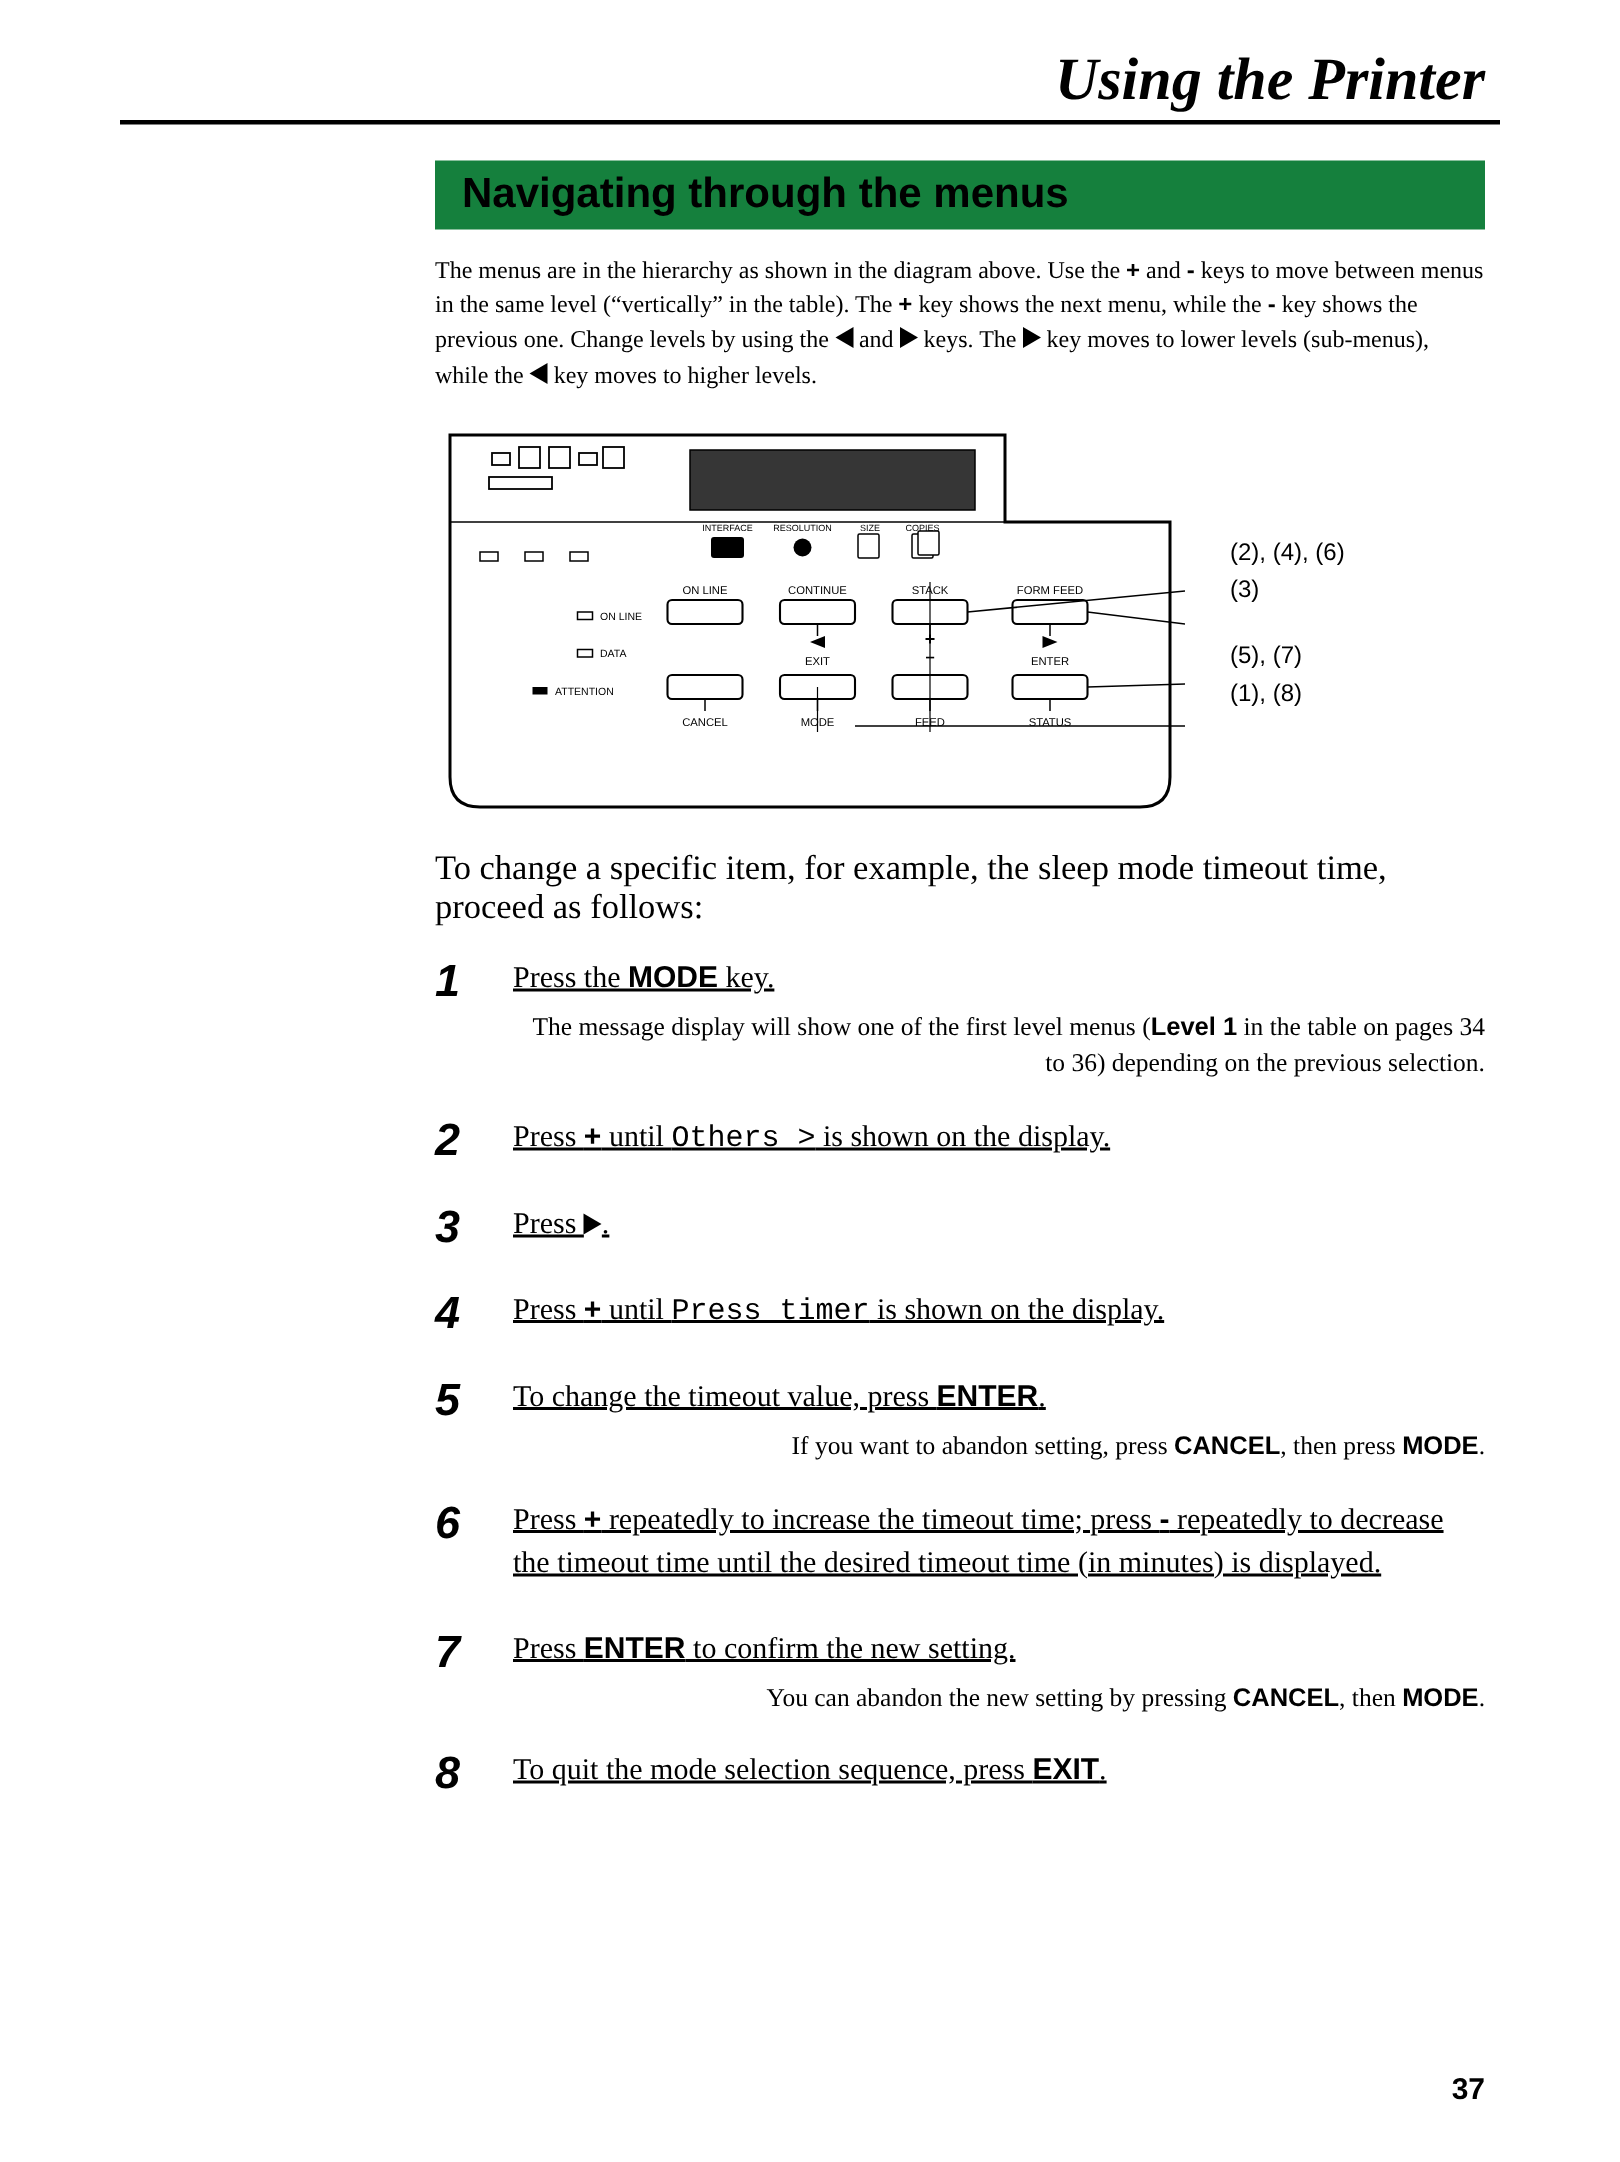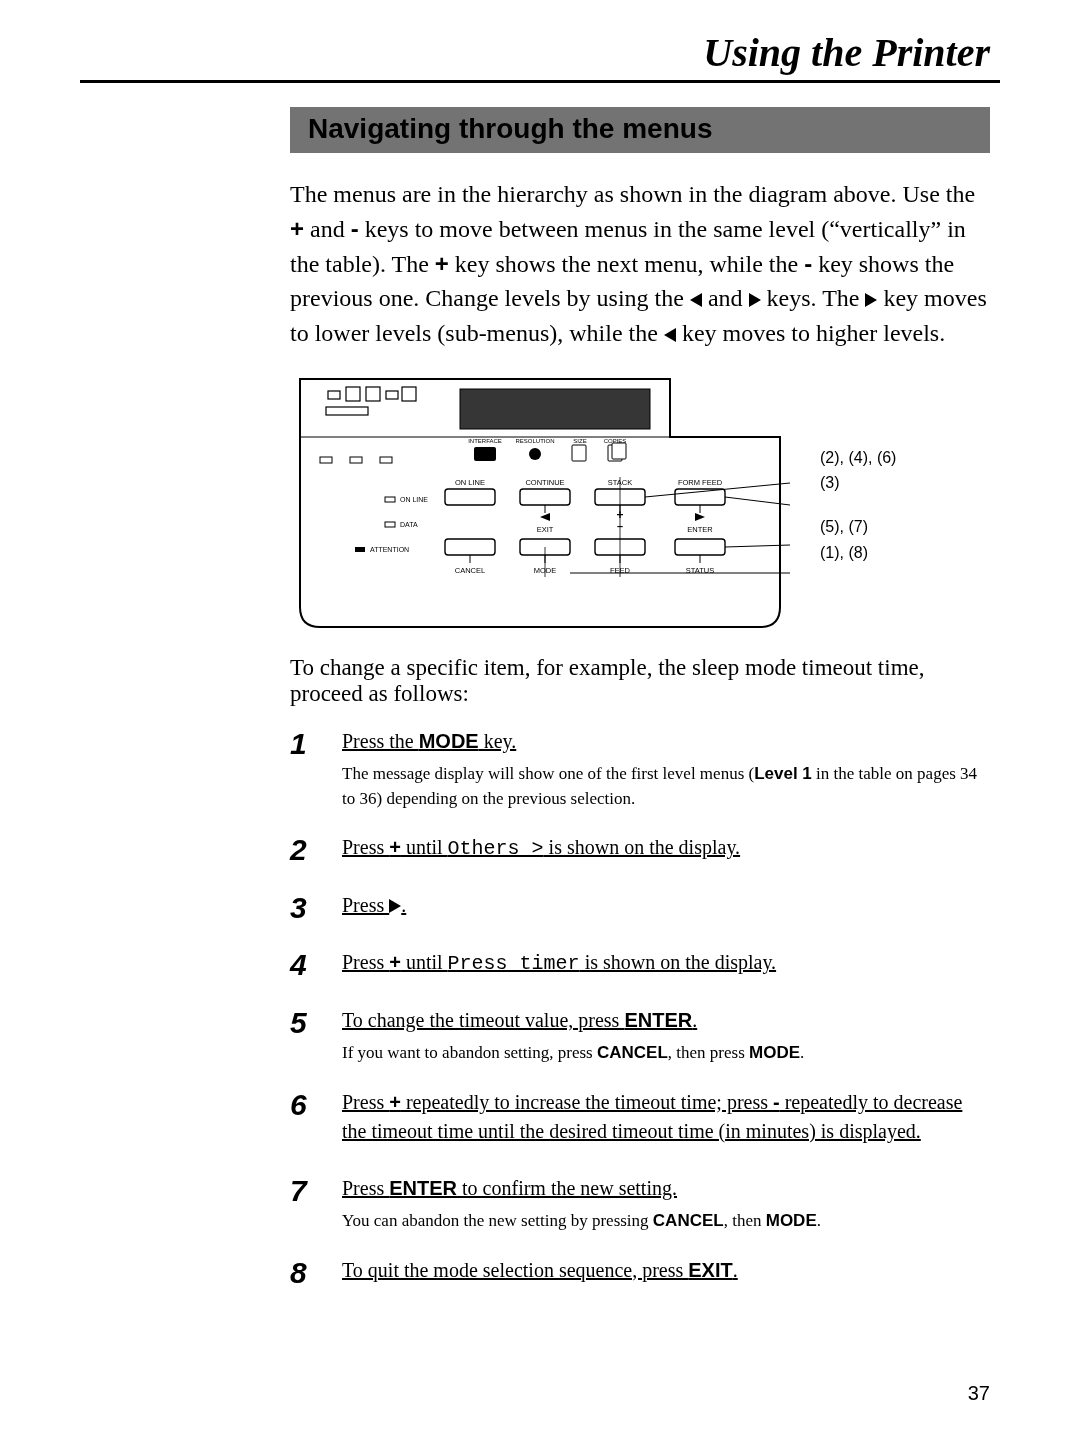--- a/index.html
+++ b/index.html
@@ -28,29 +28,29 @@
     border: none;
     border-top: 3px solid #000;
     margin-top: 4px;
     margin-bottom: 24px;
   }
   .content {
     margin-left: 210px;
     margin-right: 10px;
   }
   .section-heading {
-    background: #737373;
+    background: #15803d;
     font-family: Arial, Helvetica, sans-serif;
     font-weight: bold;
     font-size: 28px;
     padding: 6px 14px 8px 18px;
     margin-bottom: 14px;
   }
   .body-text {
-    font-size: 24px;
+    font-size: 16px;
     line-height: 1.45;
   }
   .tri {
     display: inline-block;
     width: 0; height: 0;
     vertical-align: -1px;
   }
   .tri-left {
     border-top: 7px solid transparent;
     border-bottom: 7px solid transparent;
@@ -98,27 +98,28 @@
   .step-body { flex: 1 1 auto; }
   .step-main {
     font-size: 20px;
     line-height: 1.45;
     margin-bottom: 6px;
     text-decoration: underline;
   }
   .step-sub {
     font-size: 17px;
     line-height: 1.45;
+    text-align: right;
   }
   .page-number {
     position: absolute;
     bottom: 36px;
     right: 90px;
     font-family: Arial, Helvetica, sans-serif;
-    font-weight: normal;
+    font-weight: bold;
     font-size: 20px;
   }
 </style>
 </head>
 <body>
 
 <div class="page">
 
   <div class="header-title">Using the Printer</div>
   <hr class="header-rule">

